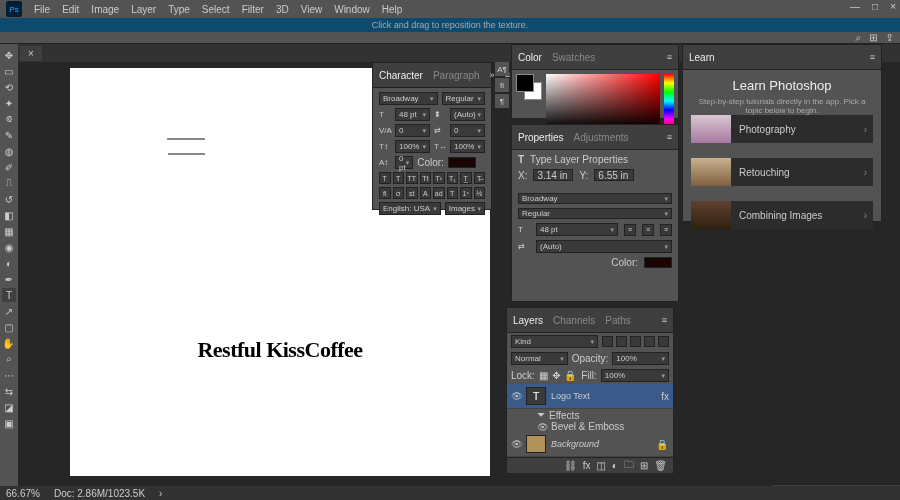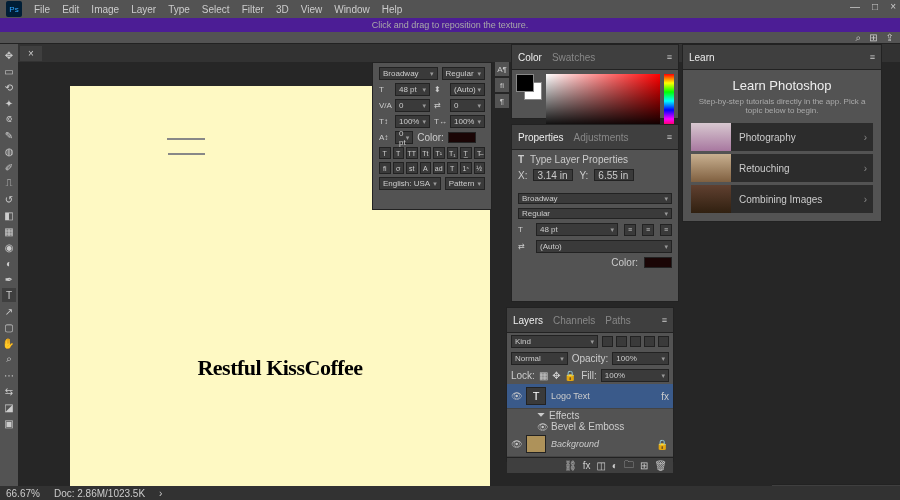--- a/index.html
+++ b/index.html
@@ -1,31 +1,31 @@
 <!DOCTYPE html>
 <html><head>
 <meta charset="utf-8">
 <style>
 *{margin:0;padding:0;box-sizing:border-box;font-family:"Segoe UI",Tahoma,sans-serif;font-size:10px;color:#ccc;user-select:none}
 body{background:#323232;width:900px;height:500px;overflow:hidden;position:relative}
 .menubar{height:18px;background:#535353;display:flex;align-items:center;padding:0 6px;gap:12px}
 .menubar span{cursor:default}
 .logo{width:16px;height:16px;background:#001e36;border-radius:2px;display:flex;align-items:center;justify-content:center;color:#31a8ff;font-size:8px;font-weight:normal}
 .win-controls{position:absolute;right:4px;top:1px;display:flex;gap:12px;font-size:11px}
-.hint-bar{height:14px;background:#4c1d95;text-align:center;font-size:9px;color:#aaa;line-height:14px}
+.hint-bar{height:14px;background:#0c4a6e;text-align:center;font-size:9px;color:#aaa;line-height:14px}
 .top-strip{height:12px;background:#535353;border-bottom:1px solid #222;position:relative}
 .top-strip .dots{position:absolute;right:6px;top:0;display:flex;gap:8px;font-size:10px}
 .tab-row{height:18px;background:#323232;display:flex;align-items:center;padding-left:20px}
 .tab{background:#3f3f3f;padding:2px 8px;font-size:9px;display:flex;align-items:center;gap:6px}
 .workspace{position:absolute;top:62px;left:18px;right:0;bottom:14px;background:#262626}
 .left-tools{position:absolute;left:0;top:44px;bottom:14px;width:18px;background:#535353;display:flex;flex-direction:column;align-items:center;gap:2px;padding-top:4px}
 .tool{width:14px;height:14px;display:flex;align-items:center;justify-content:center;font-size:10px;color:#ccc;cursor:pointer}
 .tool.active{background:#3f3f3f}
 .canvas-area{position:absolute;left:22px;top:4px;width:480px;height:420px;display:flex;align-items:flex-start;justify-content:flex-start}
-.canvas{width:420px;height:408px;background:#fef9c3;margin-left:30px;margin-top:20px;position:relative}
+.canvas{width:420px;height:408px;background:#ffffff;margin-left:30px;margin-top:2px;position:relative}
 .logo-text{position:absolute;left:50%;top:66%;transform:translateX(-50%);font-family:"Times New Roman",serif;font-weight:bold;font-size:22px;color:#000;letter-spacing:-0.5px}
 .panel{position:absolute;background:#535353;border:1px solid #222;font-size:9px}
 .panel-head{display:flex;align-items:center;height:16px;padding:12px 6px;gap:10px;border-bottom:1px solid #222;background:#3f3f3f}
 .panel-head .tab-a{color:#eee}
 .panel-head .tab-b{color:#888}
 .panel-head .close{margin-left:auto;font-size:9px}
 .char-panel{left:372px;top:62px;width:120px;height:148px}
 .char-body{padding:4px 6px;display:flex;flex-direction:column;gap:3px}
 .char-row{display:flex;gap:4px;align-items:center}
 .dd{background:#3a3a3a;border:1px solid #222;height:13px;flex:1;padding:0 3px;display:flex;align-items:center;justify-content:space-between;font-size:8px}
@@ -58,22 +58,22 @@
 .layer-row.sel{background:#3a5a8a}
 .eye{width:10px;font-size:9px}
 .thumb{width:20px;height:18px;background:#ae925a;border:1px solid #222;display:flex;align-items:center;justify-content:center}
 .thumb.t{background:#3a3a3a;color:#fff;font-size:11px}
 .layer-name{flex:1;font-size:9px}
 .sub-row{padding-left:30px;font-size:8px;color:#bbb;display:flex;align-items:center;gap:4px}
 .layers-foot{height:16px;border-top:1px solid #222;display:flex;align-items:center;justify-content:flex-end;gap:6px;padding:0 6px;font-size:9px;background:#3f3f3f}
 .learn-panel{left:682px;top:44px;width:200px;height:178px}
 .learn-body{padding:8px;text-align:center}
 .learn-title{font-size:13px;color:#eee;margin-bottom:4px}
-.learn-sub{font-size:8px;color:#aaa;margin-bottom:8px}
-.learn-item{display:flex;align-items:center;height:28px;background:#2c2c2c;margin-bottom:3px;padding-right:6px}
+.learn-sub{font-size:8px;color:#aaa;margin-bottom:0}
+.learn-item{display:flex;align-items:center;height:28px;background:#2c2c2c;margin-bottom:15px;padding-right:6px}
 .learn-thumb{width:40px;height:28px;background:#888;margin-right:8px}
 .learn-thumb.p1{background:linear-gradient(#d8c8d0,#a878a0)}
 .learn-thumb.p2{background:linear-gradient(#c8b090,#806040)}
 .learn-thumb.p3{background:linear-gradient(#604030,#302010)}
 .learn-label{flex:1;text-align:left;font-size:10px}
 .chev{font-size:10px;color:#888}
 .ls-panel{left:682px;top:225px;width:212px;height:253px;background:#535353;border:1px solid #3a5a9a}
 .ls-head{height:18px;background:#f5f5f5;color:#333;padding:0 6px;display:flex;align-items:center;font-size:10px}
 .ls-body{display:flex;height:calc(100% - 18px)}
 .ls-left{width:128px;border-right:1px solid #333;display:flex;flex-direction:column}
@@ -157,20 +157,26 @@
 
 <div class="workspace">
   <div class="canvas-area">
     <div class="canvas">
       <div class="logo-text">Restful KissCoffee</div>
     </div>
   </div>
 </div>
 
 <div class="panel char-panel">
+  <div class="panel-head">
+      <span class="tab-a">Character</span>
+      <span class="tab-b">Paragraph</span>
+      <span class="close">»</span>
+      <span class="close">≡</span>
+    </div>
   <div class="char-body">
     <div class="char-row">
         <div class="dd">Broadway</div>
         <div class="dd" style="flex:0.7">Regular</div>
       </div>
     <div class="char-row">
         <span class="icn">T</span>
         <div class="dd">48 pt</div>
         <span class="icn">⬍</span>
         <div class="dd">(Auto)</div>
@@ -208,21 +214,21 @@
         <div class="fxbtn">σ</div>
         <div class="fxbtn">st</div>
         <div class="fxbtn">A</div>
         <div class="fxbtn">ad</div>
         <div class="fxbtn">T</div>
         <div class="fxbtn">1ˢ</div>
         <div class="fxbtn">½</div>
     </div>
     <div class="char-row">
         <div class="dd">English: USA</div>
-        <div class="dd" style="flex:0.6">Pattern</div>
+        <div class="dd" style="flex:0.6">Images</div>
       </div>
   </div>
 </div>
 
 <div class="side-tabs">
   <div>A¶</div>
   <div>fi</div>
   <div>¶</div>
 </div>
 

